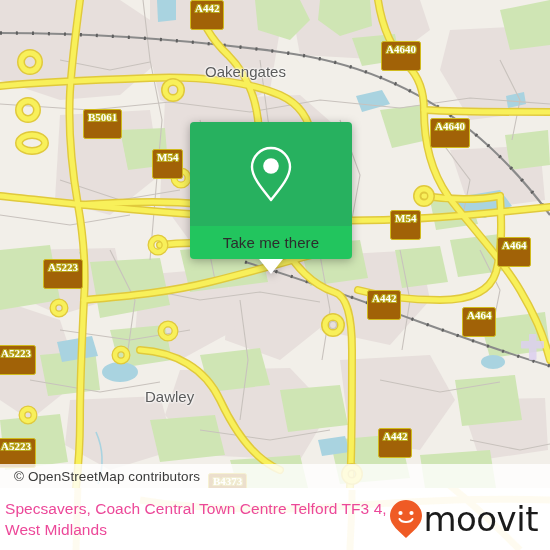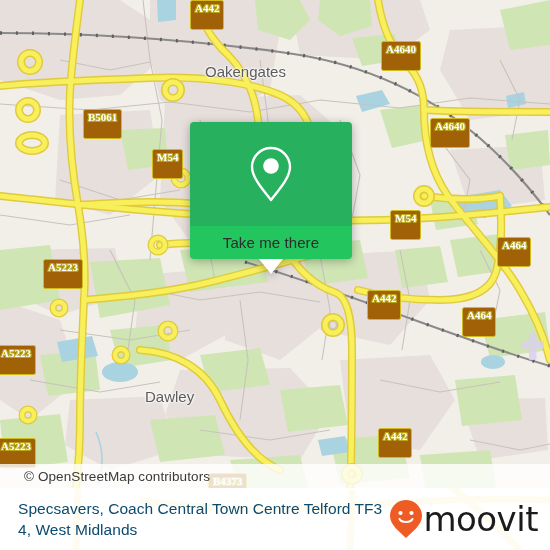--- a/index.html
+++ b/index.html
@@ -37,21 +37,21 @@
     width: 550px;
     height: 24px;
     background: rgba(255,255,255,0.80);
     display: flex;
     align-items: center;
     z-index: 40;
   }
   #attrib-bar span {
     font-size: 13.5px;
     color: #3a3a3a;
-    padding-left: 24px;
+    padding-left: 14px;
     letter-spacing: 0.1px;
     white-space: nowrap;
   }
 
   
   #popup {
     position: absolute;
     left: 190px;
     top: 122px;
     width: 162px;
@@ -105,25 +105,25 @@
   #footer-watermark {
     position: absolute;
     left: 0; top: -488px;
     width: 550px; height: 550px;
     opacity: 0.055;
     pointer-events: none;
   }
   #footer-title {
     position: relative;
     z-index: 2;
-    padding-left: 18px;
+    padding-left: 5px;
     padding-right: 8px;
     font-size: 15.5px;
     line-height: 21px;
-    color: #0c4a6e;
+    color: #ec4899;
     max-width: 400px;
     letter-spacing: 0.05px;
   }
   #moovit-logo {
     position: absolute;
     right: 12px;
     top: 50%;
     transform: translateY(-50%);
     z-index: 2;
     display: flex;

